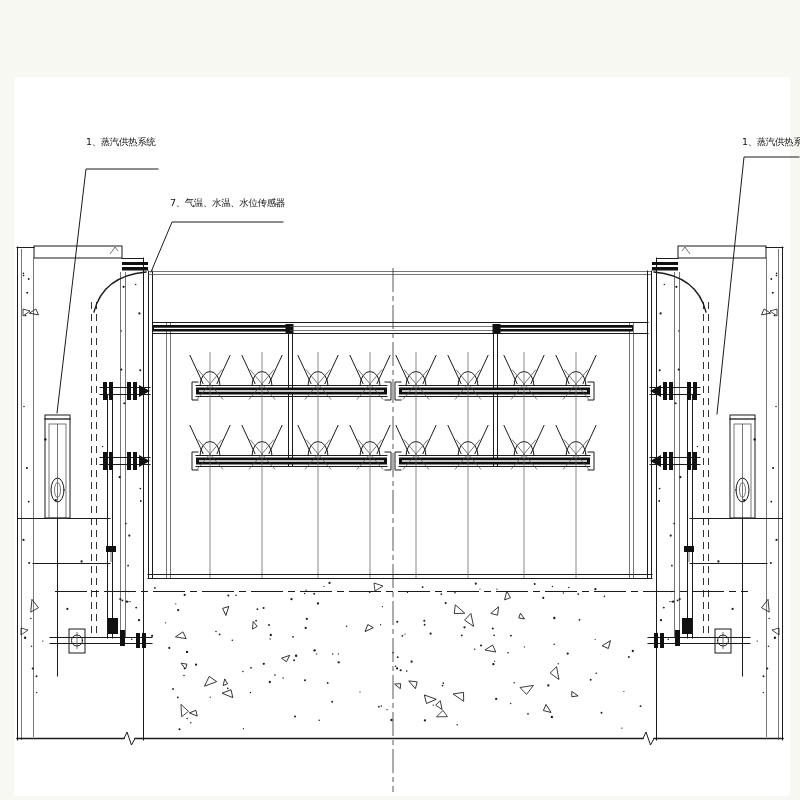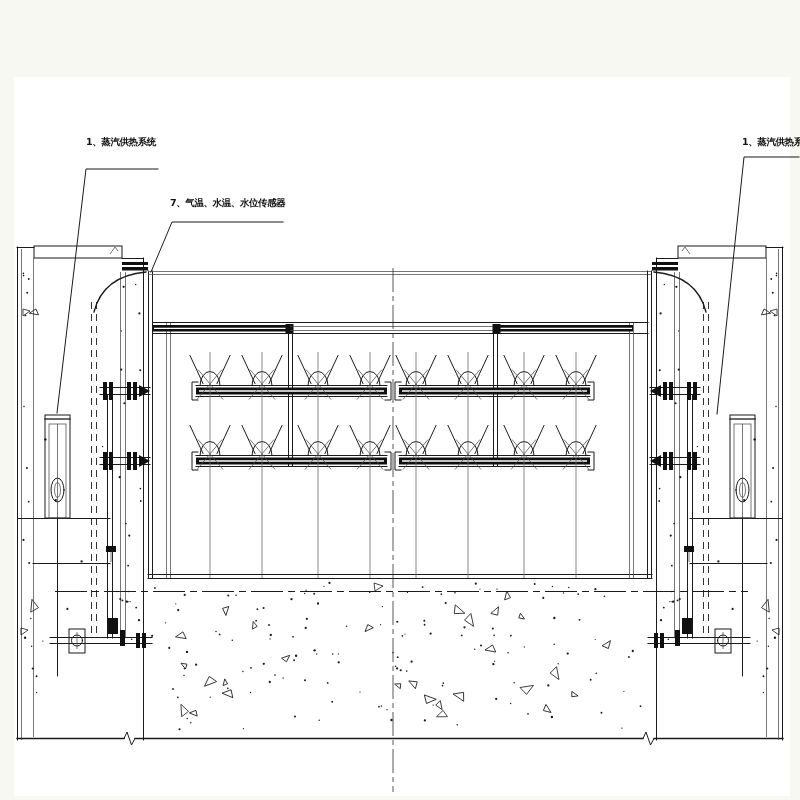--- a/index.html
+++ b/index.html
@@ -4,21 +4,21 @@
 <style>
   html,body{margin:0;padding:0;}
   body{
     width:800px;height:800px;overflow:hidden;position:relative;
     background:#f7f8f2;
     font-family:"DejaVu Sans","Liberation Sans",sans-serif;
   }
   .sheet{position:absolute;left:14px;top:77px;width:776px;height:719px;background:#ffffff;}
   svg{position:absolute;left:0;top:0;}
   .callout{
-    position:absolute;font-size:9.5px;font-weight:700;color:#111;
+    position:absolute;font-size:9.5px;font-weight:400;color:#111;
     white-space:nowrap;letter-spacing:-0.4px;line-height:11px;
   }
   
   .ln{stroke:#1b1b1b;stroke-width:1;fill:none;stroke-linecap:square;}
   .md{stroke:#1b1b1b;stroke-width:1.3;fill:none;stroke-linecap:square;}
   .thn{stroke:#4a4a4a;stroke-width:.75;fill:none;}
   .gry{stroke:#6a6a6a;stroke-width:.8;fill:none;}
   .fb{fill:#101010;stroke:none;}
   .wht{stroke:#ffffff;stroke-width:1.3;fill:none;}
   .dash{stroke:#1b1b1b;stroke-width:.9;fill:none;stroke-dasharray:7 5;}

